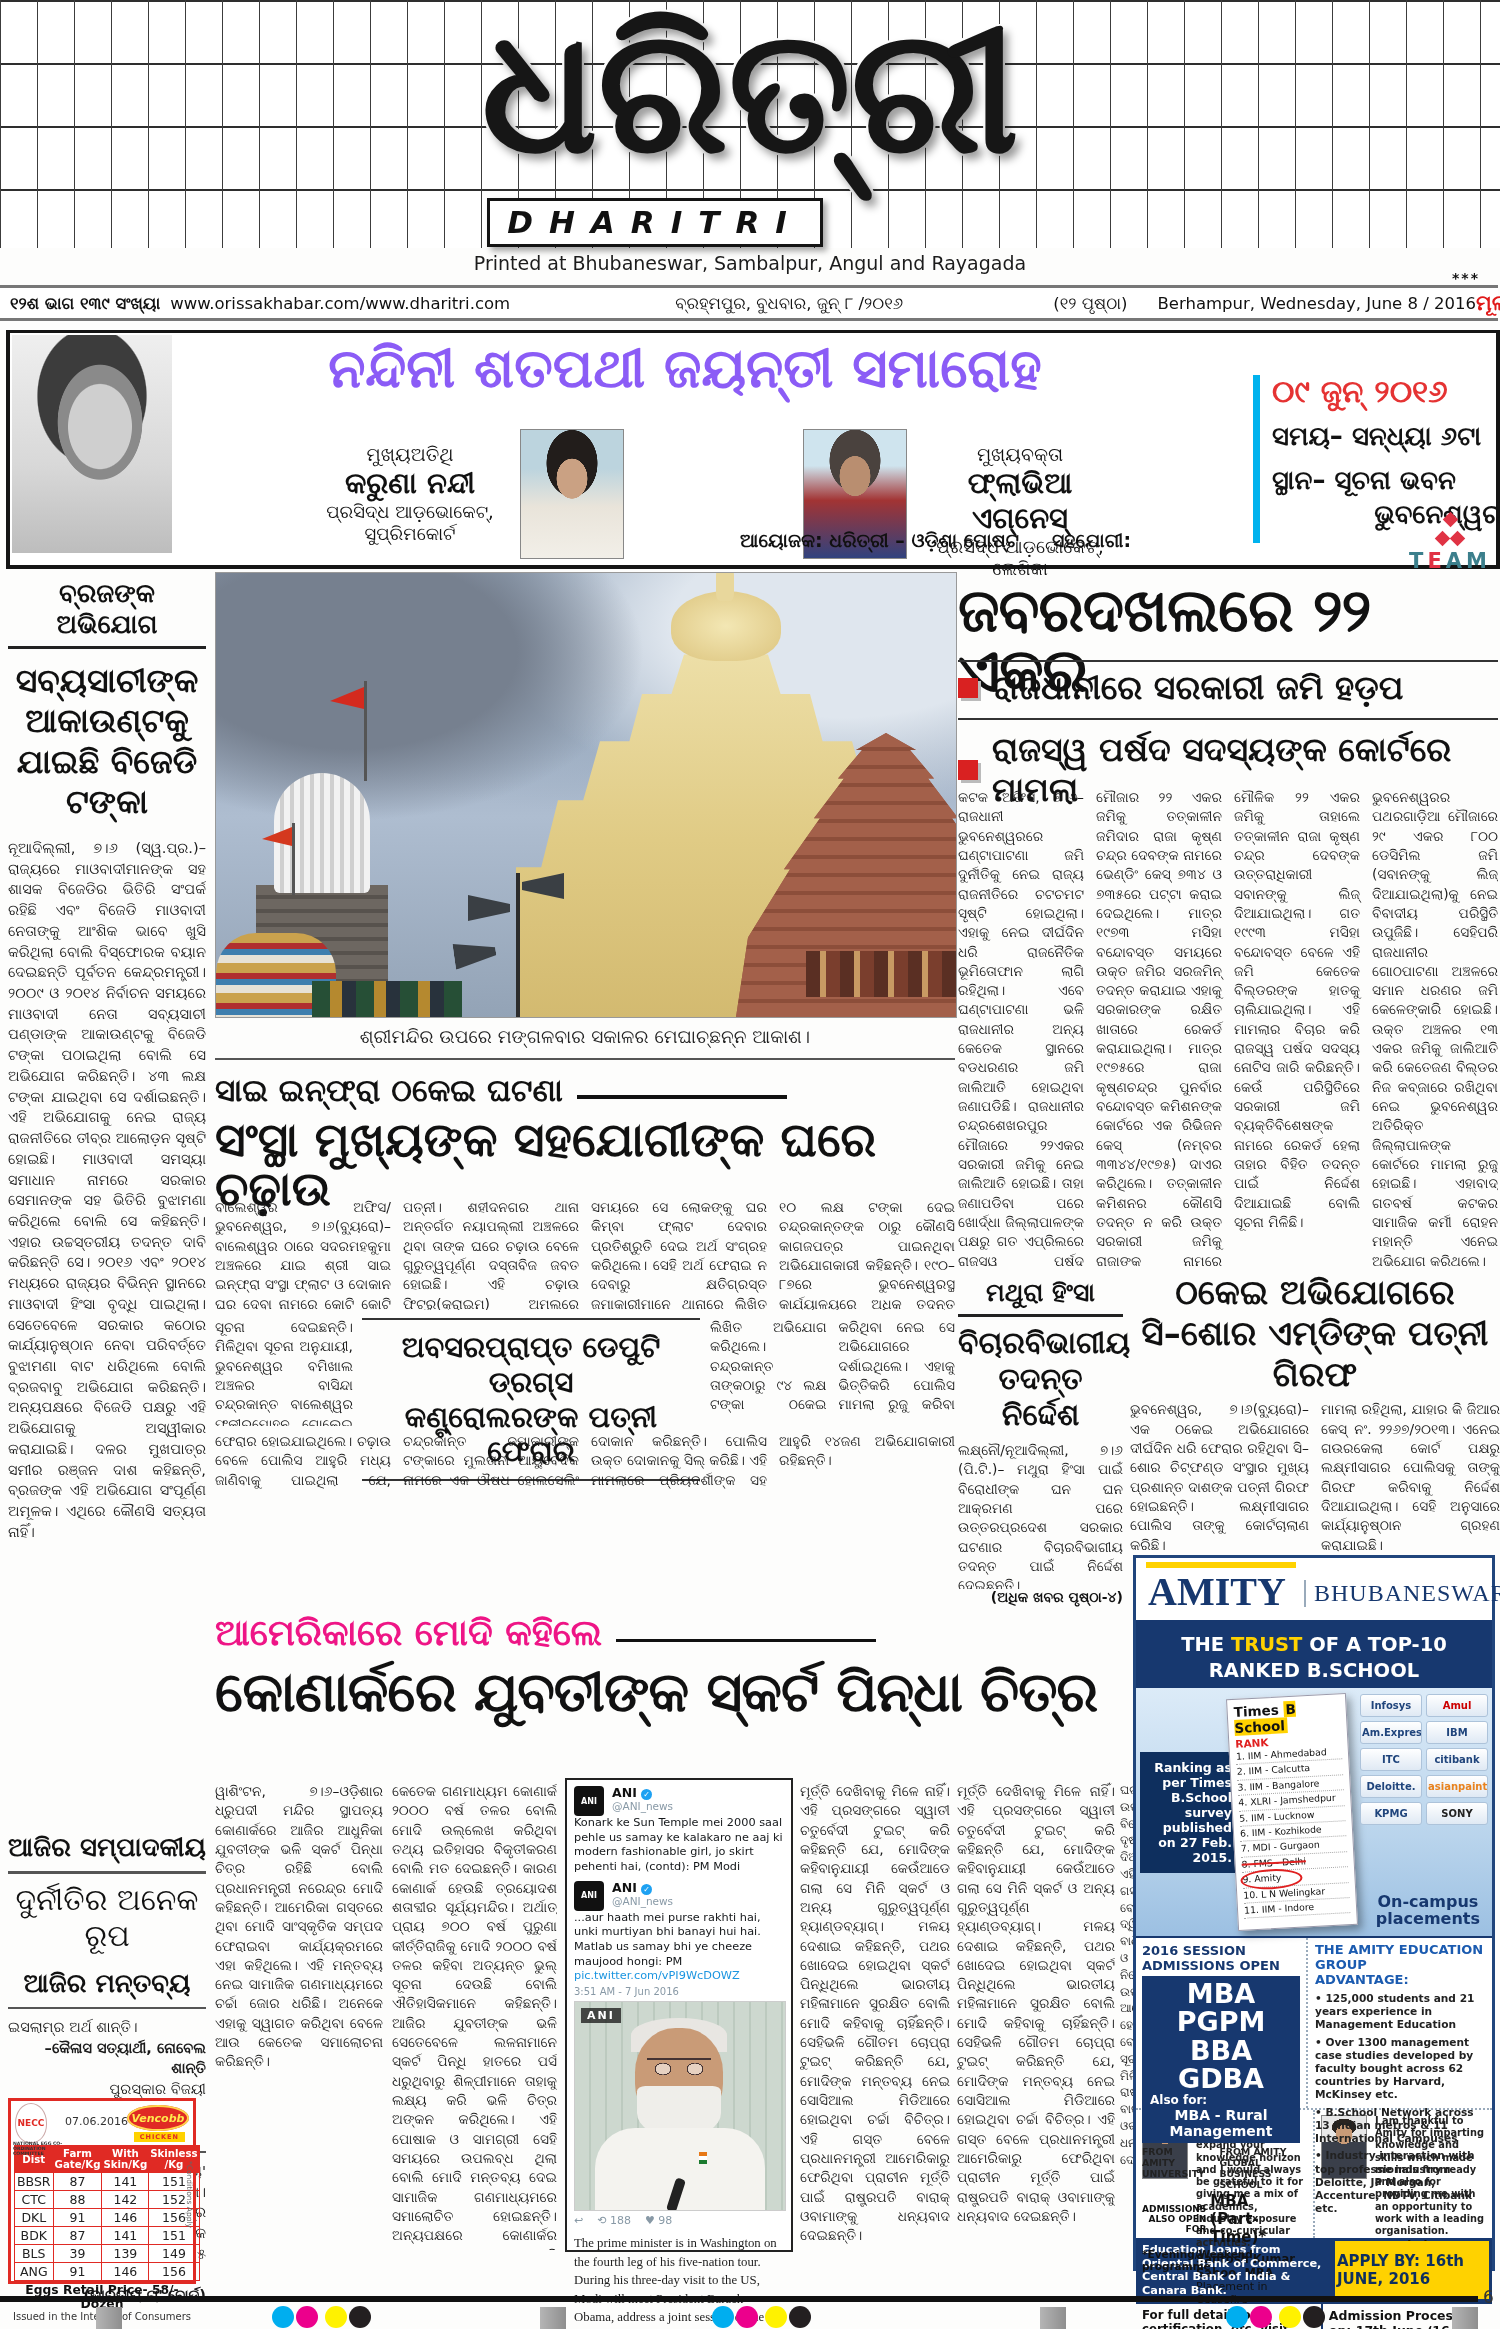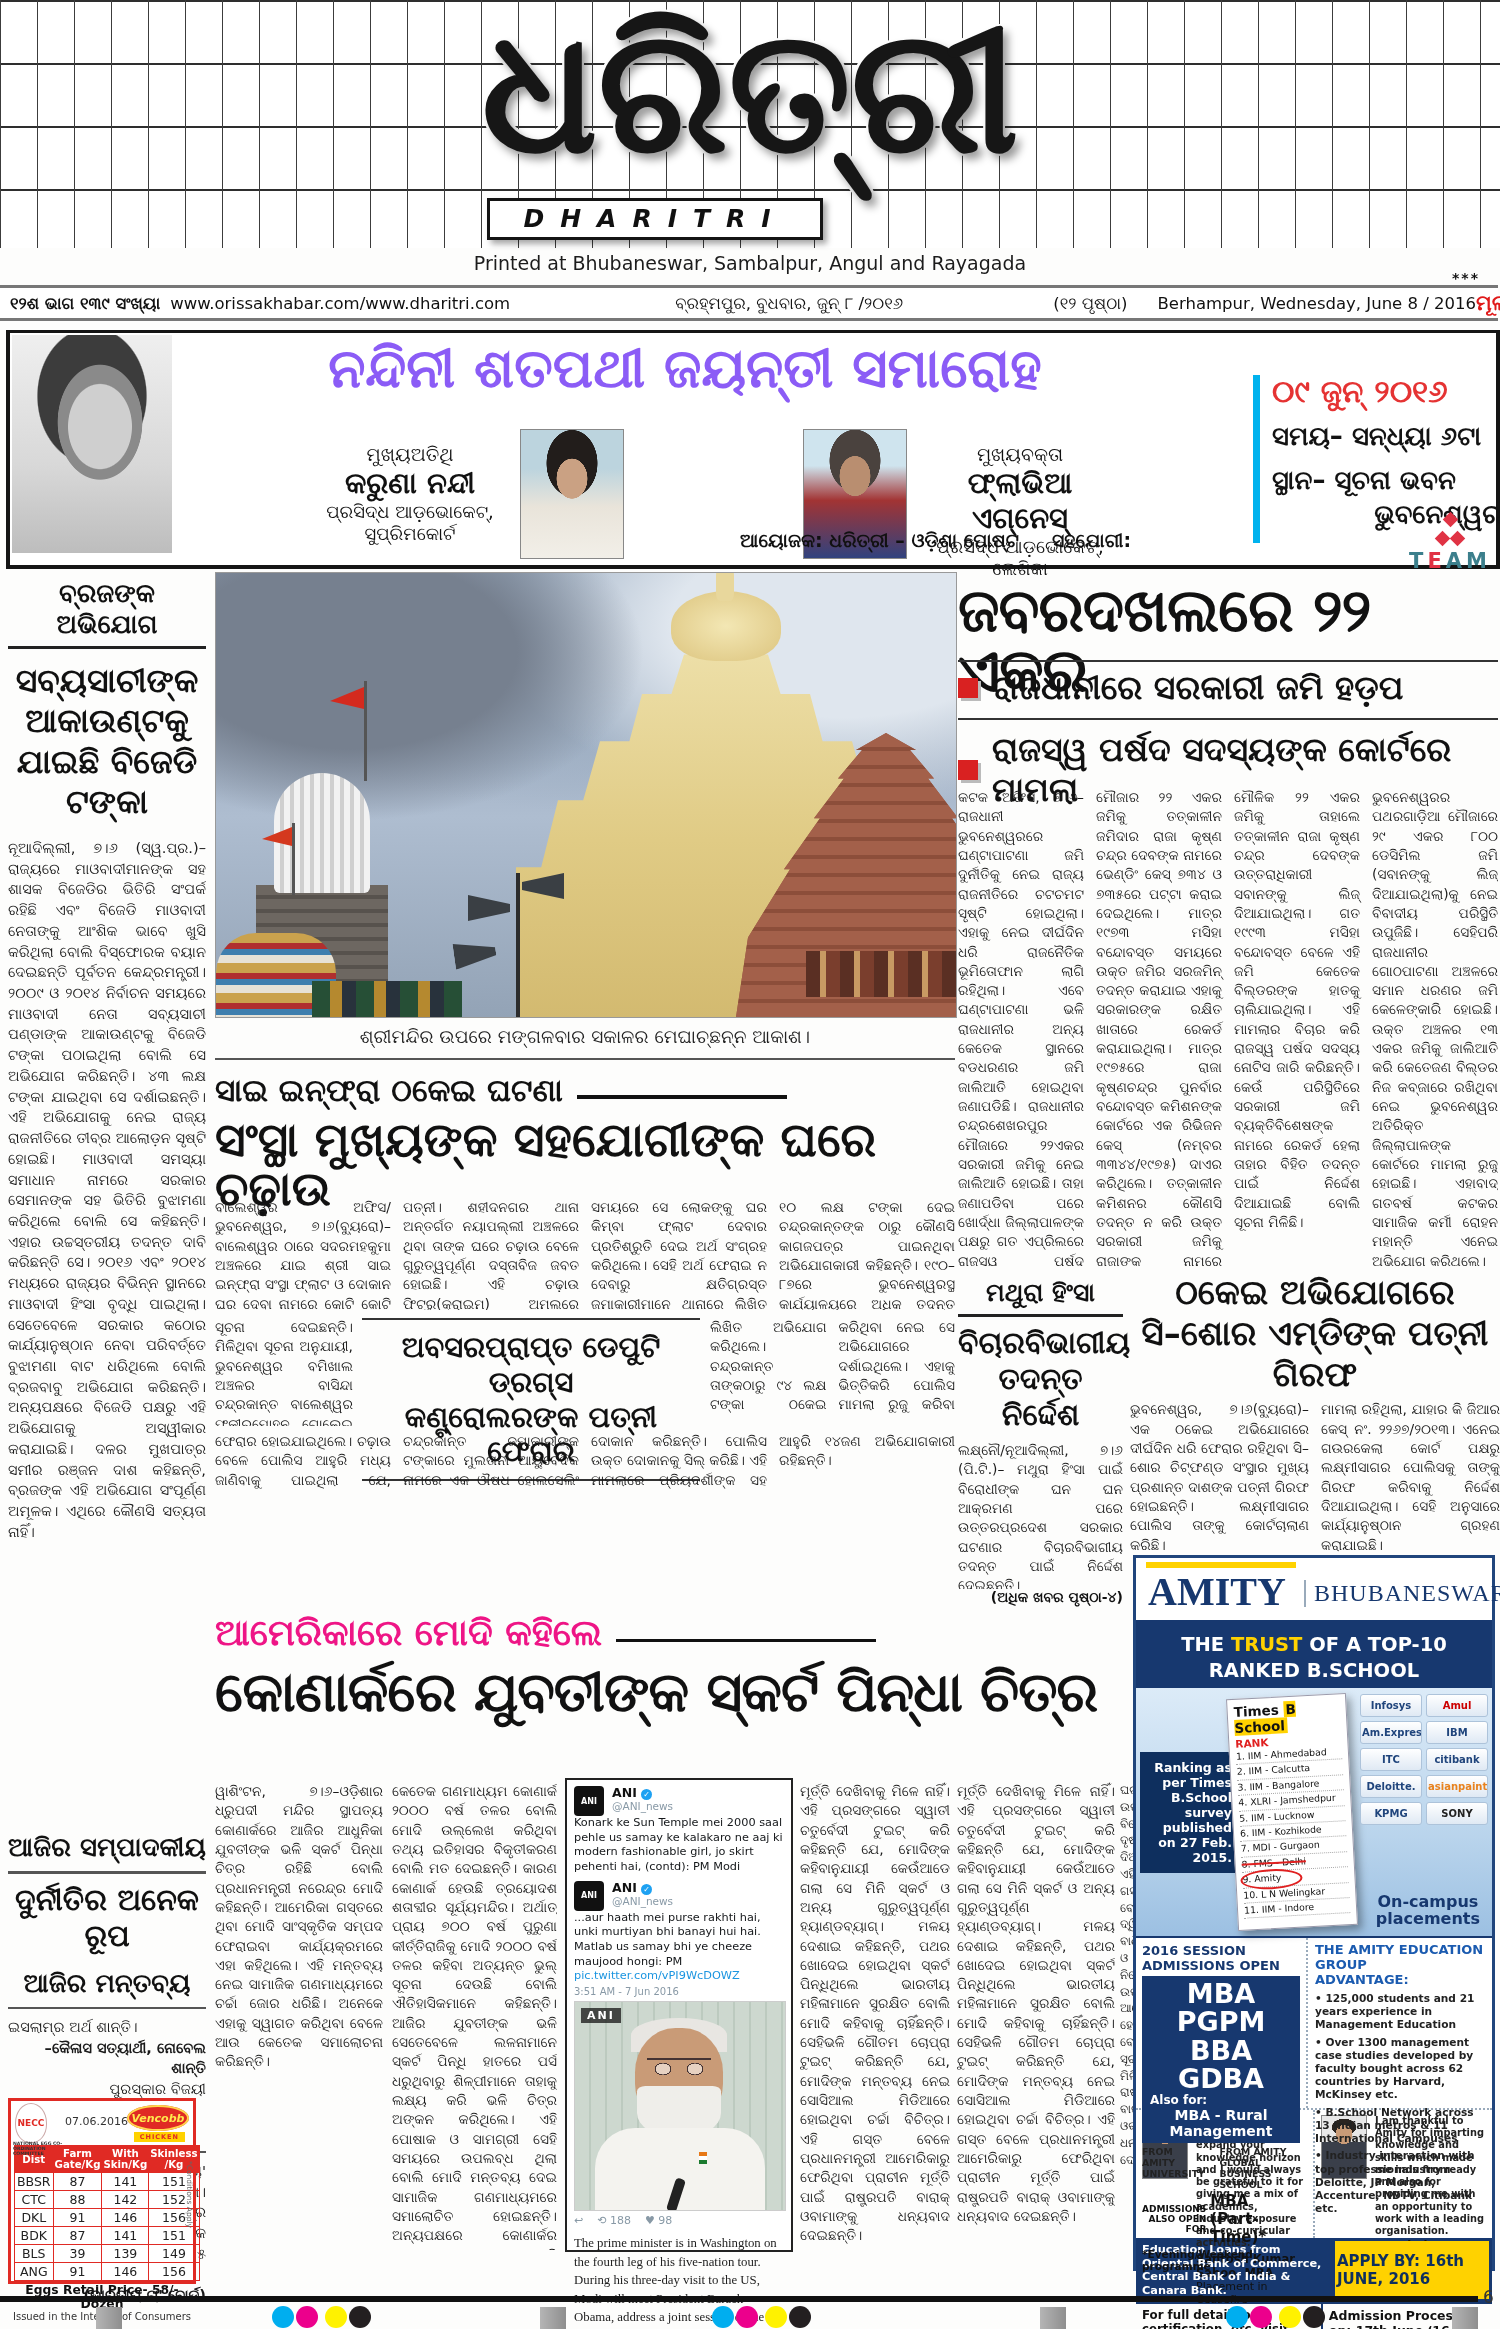--- a/index.html
+++ b/index.html
@@ -11,21 +11,21 @@
   .b{font-weight:bold;}
 
   
   .masthead{left:0;top:0;width:1500px;height:248px;background:
       repeating-linear-gradient(90deg,#3c3c3c 0 1px,transparent 1px 37px),
       repeating-linear-gradient(180deg,#2e2e2e 0 2px,transparent 2px 63px),
       #fff;}
   .logo-odia{left:0;top:6px;width:1500px;text-align:center;font-size:172px;line-height:1;font-weight:bold;color:#161616;
       text-shadow:5px 6px 8px rgba(0,0,0,.40), -2px -2px 0 #fff,2px -2px 0 #fff,-2px 2px 0 #fff,2px 2px 0 #fff;}
   .logo-latin{left:487px;top:198px;width:330px;background:#fff;border:3px solid #141414;text-align:center;
-      font-size:25px;font-weight:bold;font-style:italic;letter-spacing:16px;padding:3px 0 4px;box-shadow:4px 4px 6px rgba(0,0,0,.35);}
+      font-size:31px;font-weight:bold;font-style:italic;letter-spacing:16px;padding:3px 0 4px;box-shadow:4px 4px 6px rgba(0,0,0,.35);}
   .printed-at{left:0;top:252px;width:1500px;text-align:center;font-size:19px;color:#1c1c1c;}
   .stars{left:1452px;top:270px;font-size:14px;letter-spacing:2px;font-weight:bold;}
   .dateline{left:0;top:285px;width:1498px;height:30px;border-top:3px solid #777;border-bottom:3px solid #777;
       background:#fff;display:flex;align-items:center;font-size:16.5px;}
   .dateline .seg{white-space:nowrap;}
   .price{color:#e01a1a;font-weight:bold;font-size:21px;}
 
   
   .event-ad{left:6px;top:330px;width:1486px;height:232px;border:4px solid #151515;border-top-width:3px;background:#fff;}
   .ad-portrait{left:2px;top:2px;width:160px;height:218px;background:
@@ -74,21 +74,21 @@
 
   .modi-kicker{font-size:36px;font-weight:bold;color:#ee1586;}
   .modi-head{font-size:55px;font-weight:bold;letter-spacing:-1px;}
 
   .mathura-kicker{font-size:25px;font-weight:bold;text-align:center;border-bottom:3px solid #222;padding-bottom:6px;}
   .mathura-head{font-size:30px;font-weight:bold;text-align:center;line-height:1.2;}
   .seashore-head{font-size:34px;font-weight:bold;text-align:center;line-height:1.2;}
   .endnote{font-size:14px;font-weight:bold;text-align:right;}
 
   .sec-head{font-size:26px;font-weight:bold;text-align:center;border-bottom:3px solid #555;padding-bottom:8px;}
-  .sec-head2{font-size:30px;font-weight:bold;text-align:center;}
+  .sec-head2{font-size:30px;font-weight:normal;text-align:center;}
 
   
   .temple{left:215px;top:572px;width:740px;height:444px;border:1px solid #999;overflow:hidden;background:
      radial-gradient(420px 240px at 18% 18%,#76808f 0 40%,transparent 70%),
      radial-gradient(500px 260px at 85% 12%,#dfe6ee 0 35%,transparent 70%),
      radial-gradient(600px 300px at 55% 0%,#9fb0c4 0 50%,transparent 80%),
      linear-gradient(180deg,#8796ab 0%,#aebdd0 55%,#93a3b6 100%);}
   .spire-main{position:absolute;left:300px;top:50px;width:420px;height:394px;background:linear-gradient(180deg,#efe2ad,#e0cb85 55%,#d3ba70);
      clip-path:polygon(50% 0,56% 8%,60% 8%,63% 18%,70% 18%,73% 30%,80% 30%,84% 45%,90% 45%,94% 62%,100% 62%,100% 100%,0 100%,0 62%,6% 62%,10% 45%,16% 45%,20% 30%,27% 30%,30% 18%,37% 18%,40% 8%,44% 8%);}
   .spire-dome{position:absolute;left:455px;top:18px;width:110px;height:70px;background:radial-gradient(#f3e7b4,#dcc47e);border-radius:50% 50% 40% 40%;}

